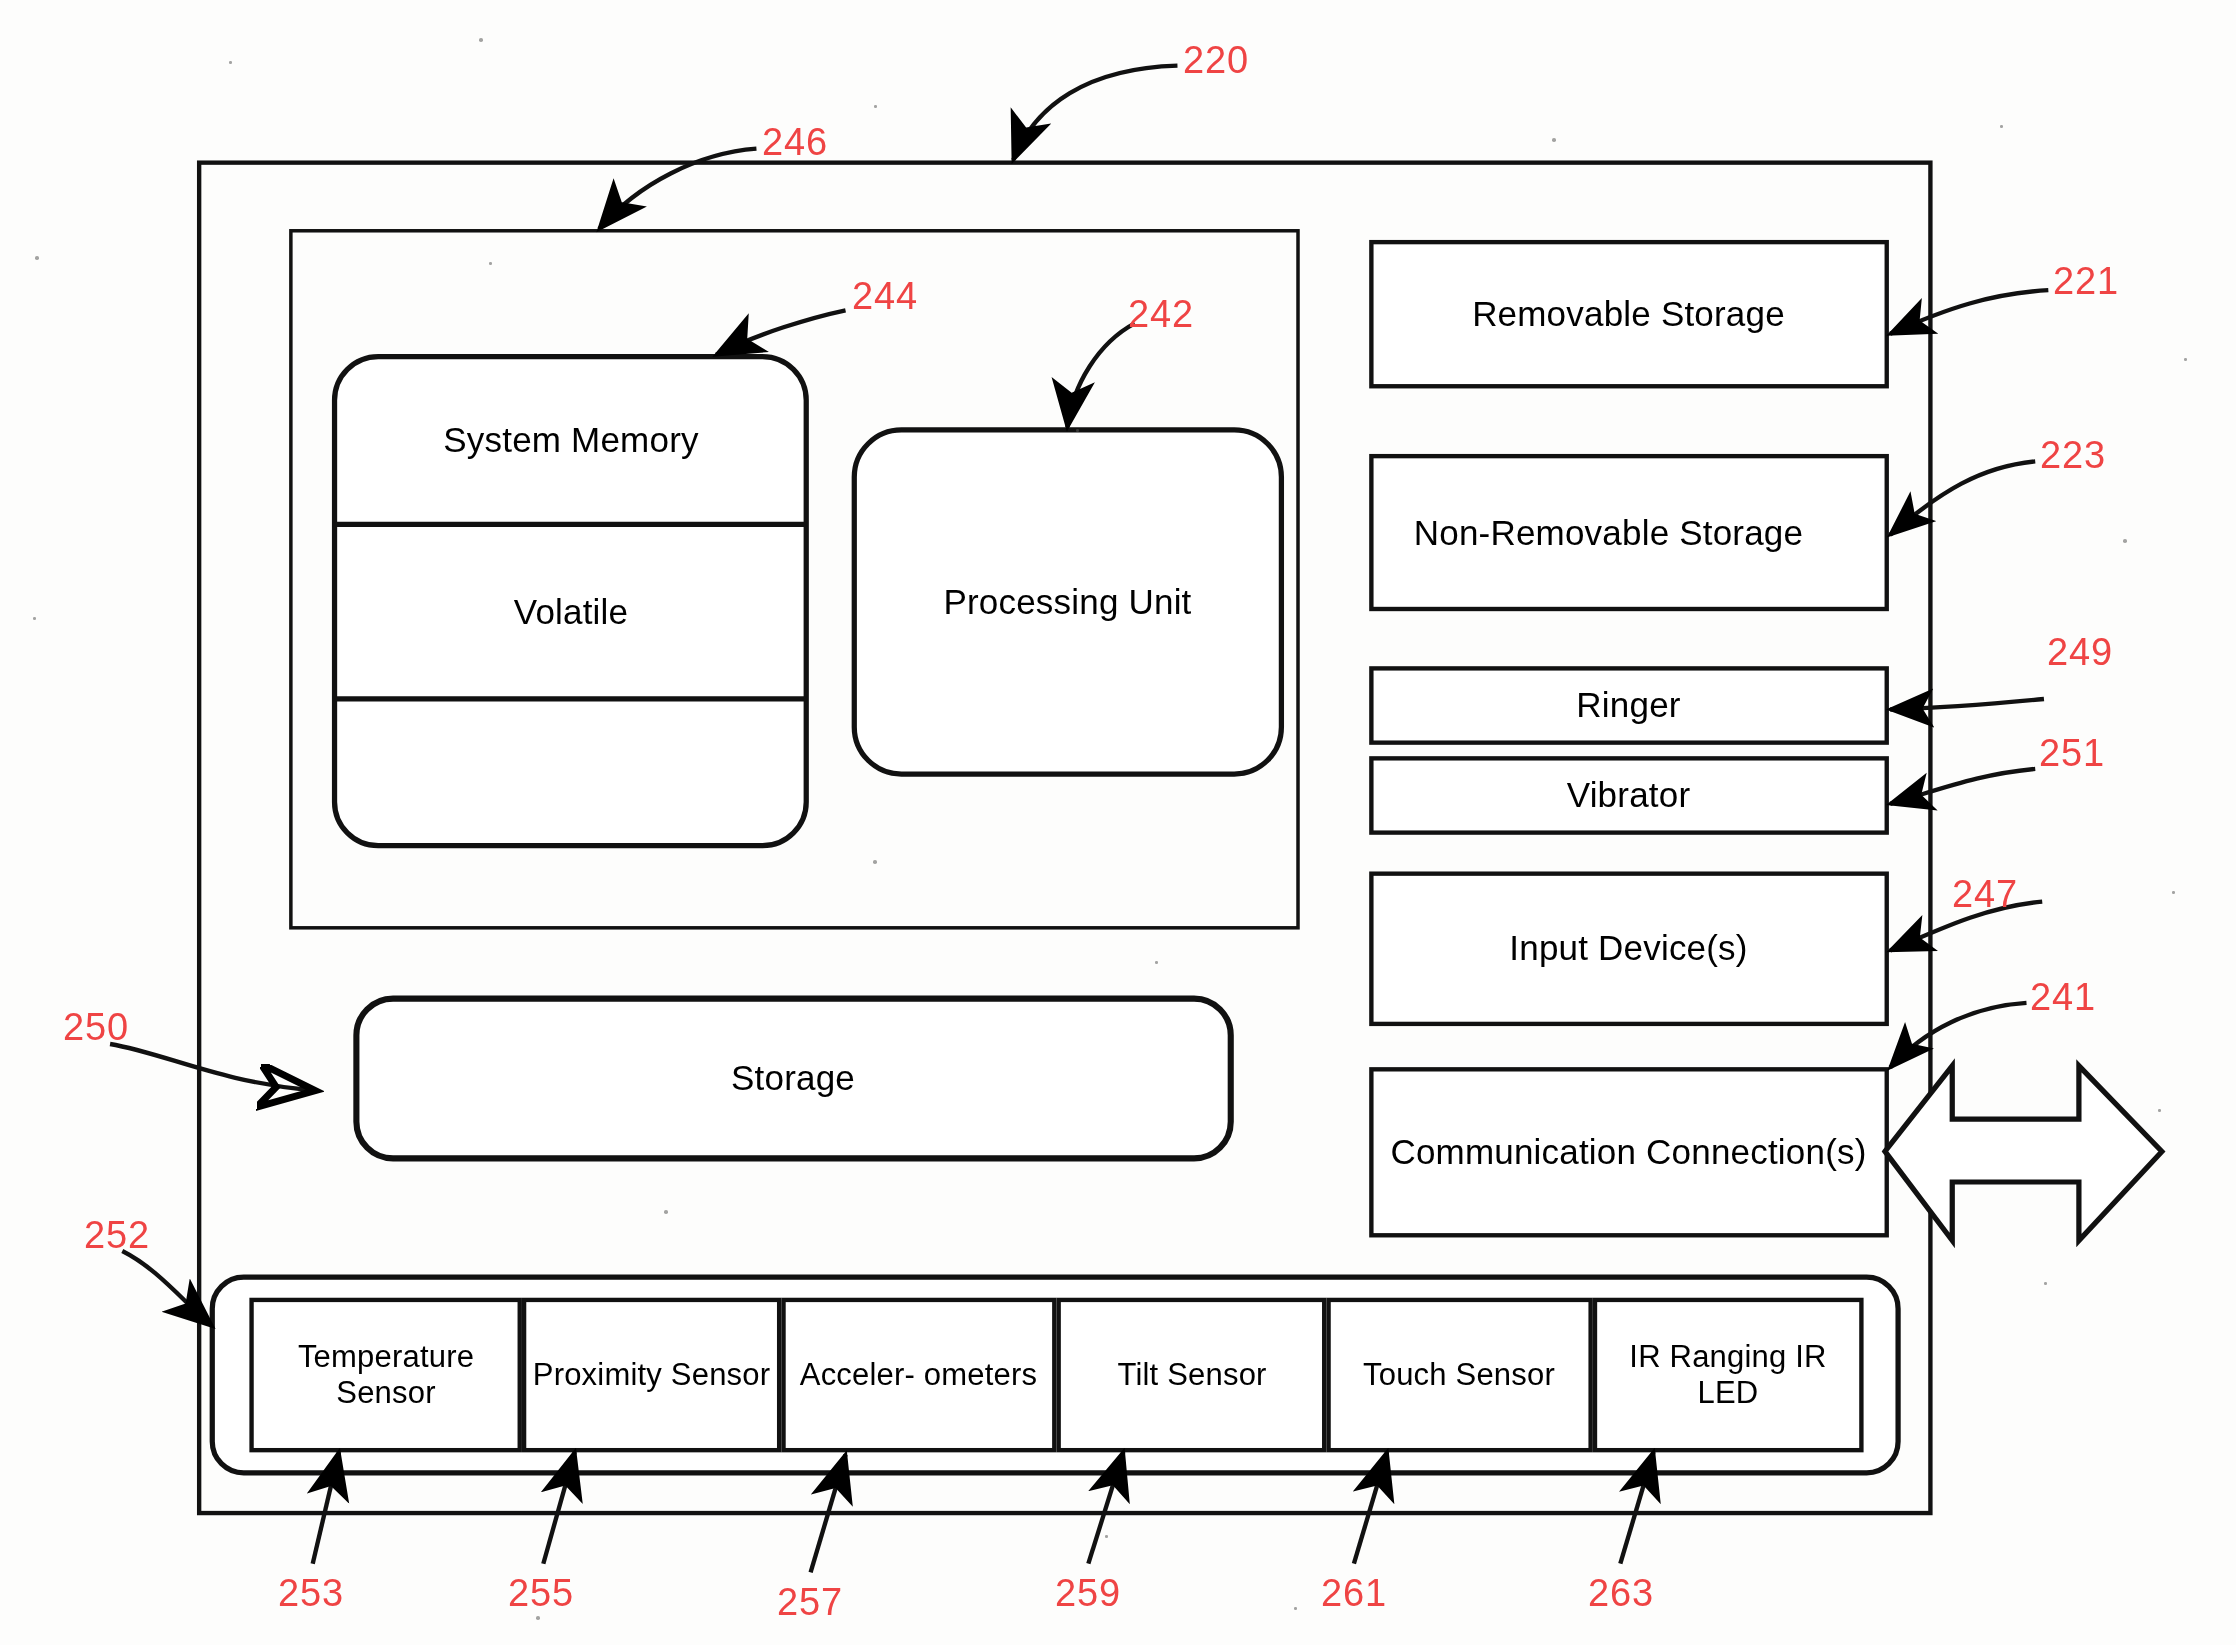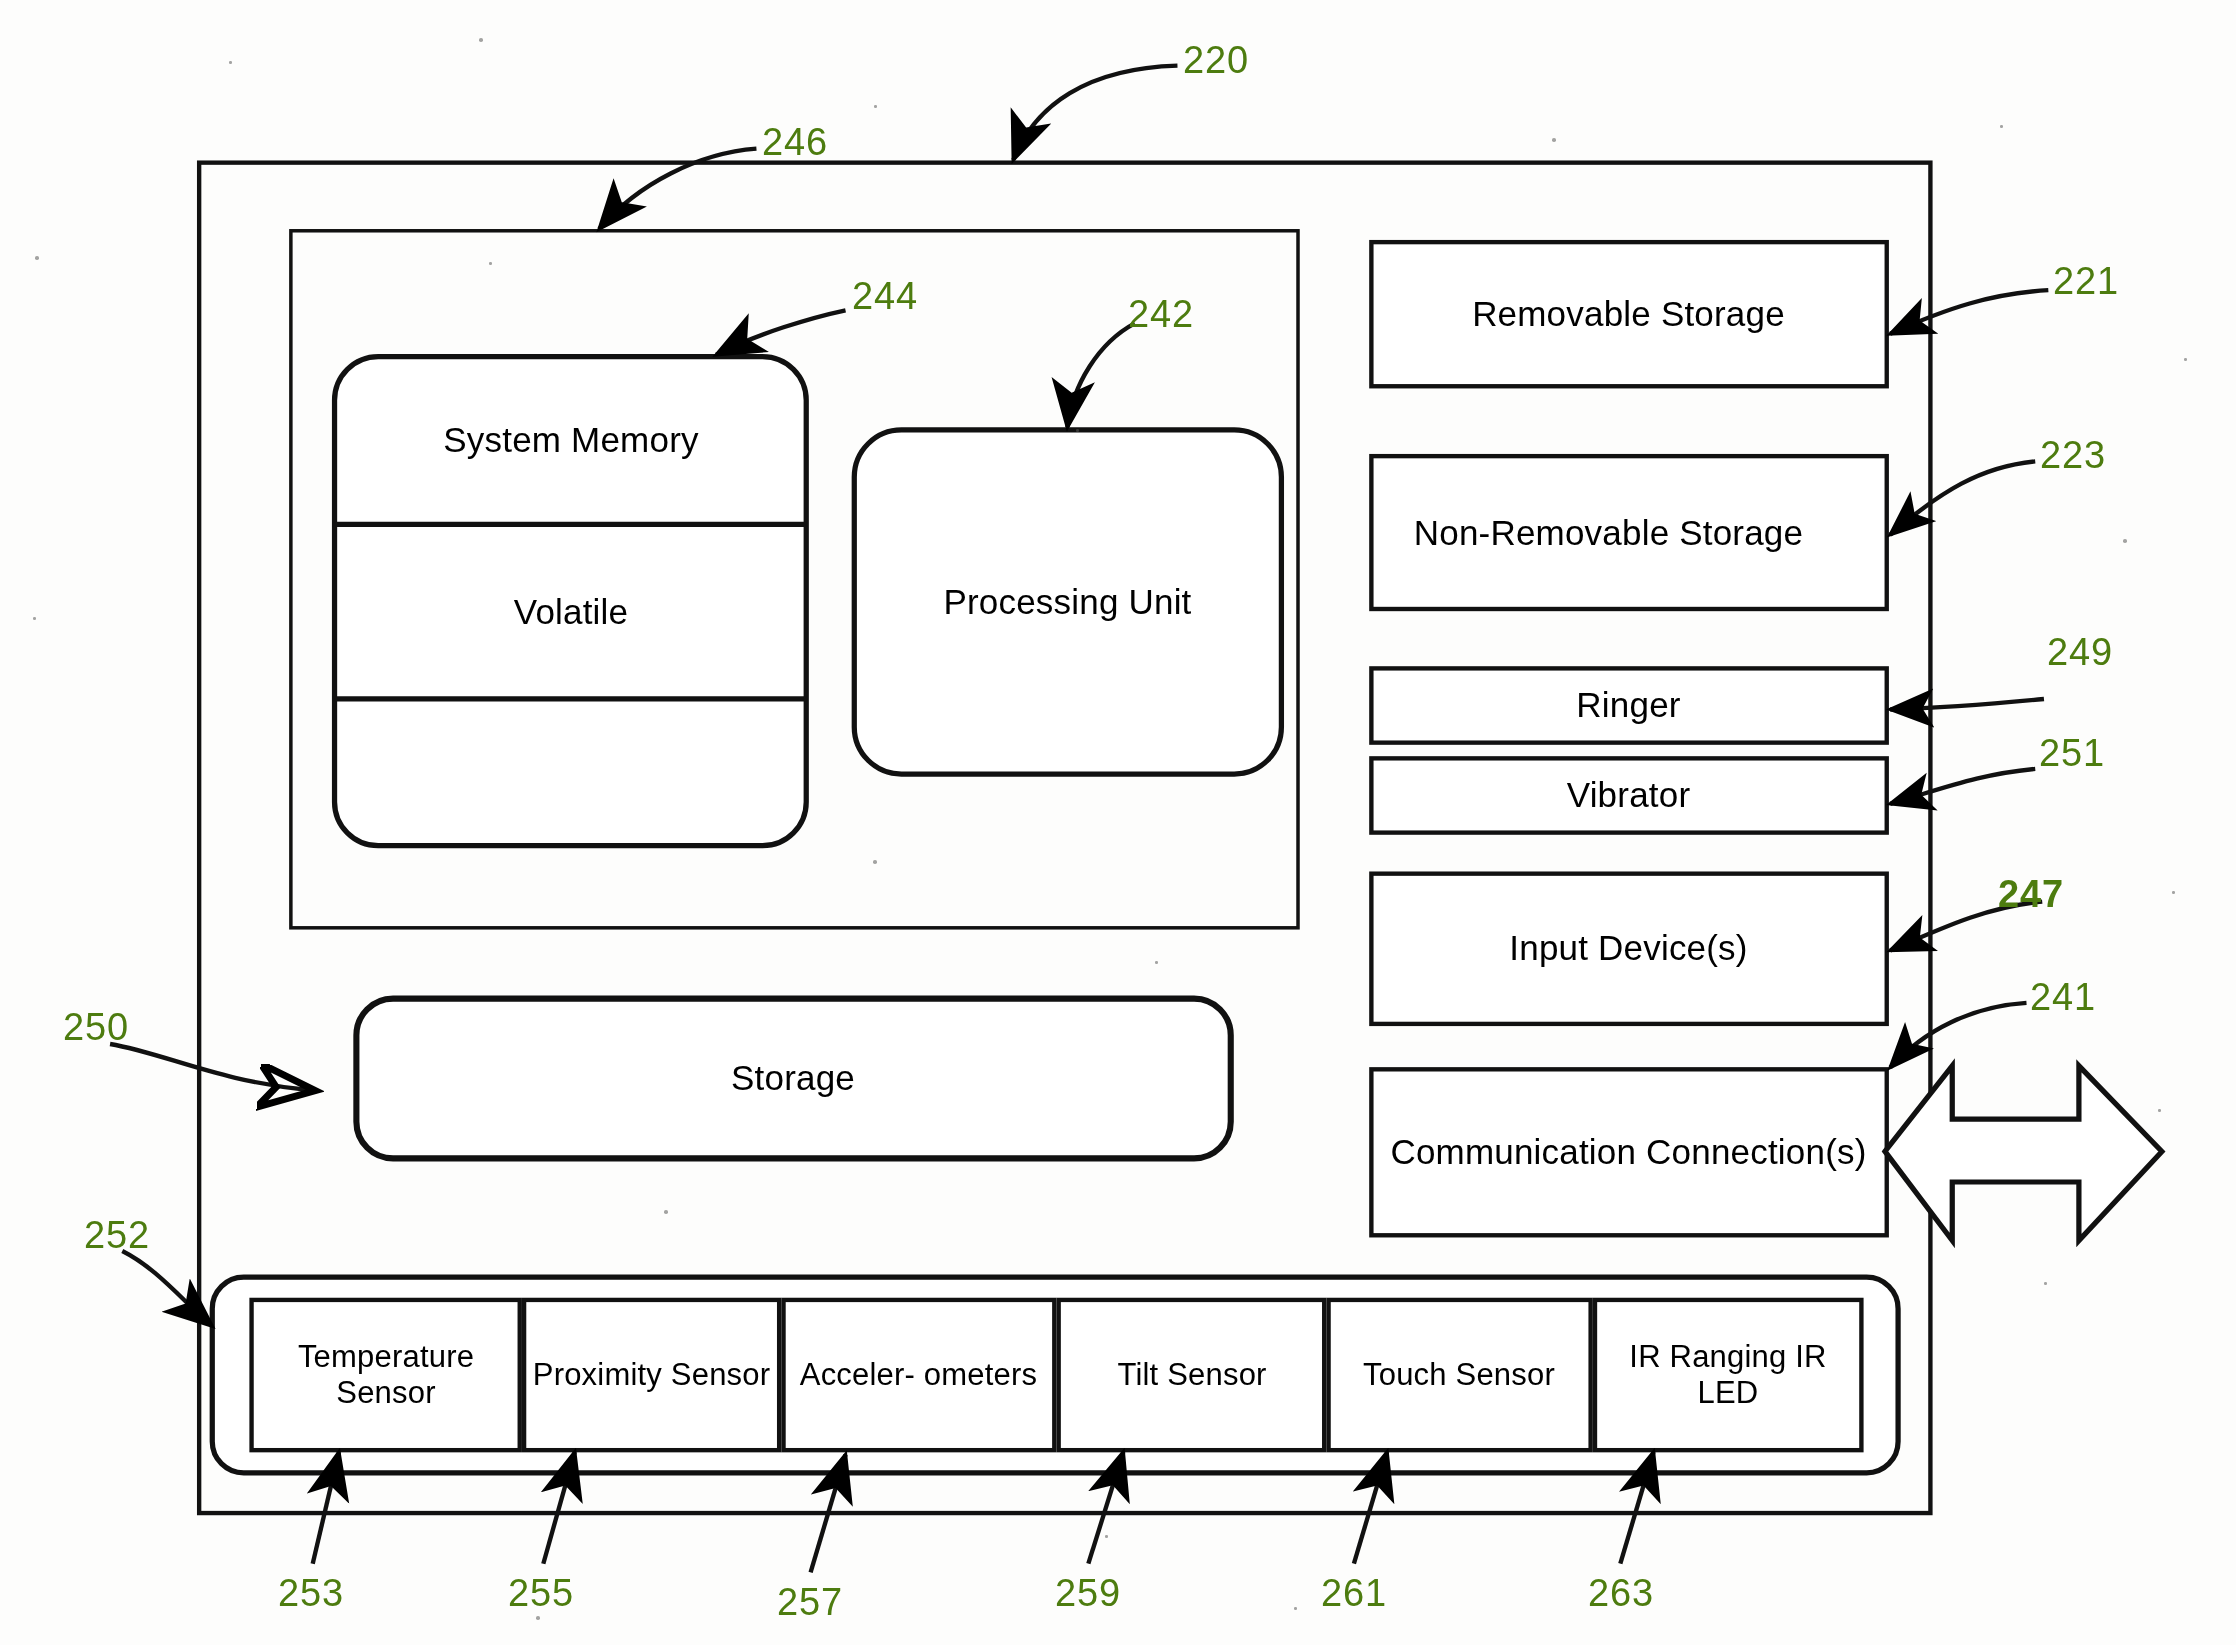--- a/index.html
+++ b/index.html
@@ -36,21 +36,21 @@
     letter-spacing: 0.2px;
   }
   .box-text.small {
     font-size: 31px;
   }
   
   .ref {
     position: absolute;
     font-size: 38px;
     font-weight: 400;
-    color: #4d7c0f;
+    color: #ef4444;
     letter-spacing: 0.9px;
   }
   .speck {
     position: absolute;
     background: #5a5a58;
     border-radius: 50%;
     opacity: .55;
   }
 </style>
 </head>
@@ -181,21 +181,21 @@
 
   <div class="ref" style="left:1183px; top:39px;">220</div>
   <div class="ref" style="left:762px; top:121px;">246</div>
   <div class="ref" style="left:852px; top:275px;">244</div>
   <div class="ref" style="left:1128px; top:293px;">242</div>
 
   <div class="ref" style="left:2053px; top:260px;">221</div>
   <div class="ref" style="left:2040px; top:434px;">223</div>
   <div class="ref" style="left:2047px; top:631px;">249</div>
   <div class="ref" style="left:2039px; top:732px;">251</div>
-  <div class="ref" style="left:1998px; top:873px;font-weight:bold;">247</div>
+  <div class="ref" style="left:1952px; top:873px;">247</div>
   <div class="ref" style="left:2030px; top:976px;">241</div>
 
   <div class="ref" style="left:63px; top:1006px;">250</div>
   <div class="ref" style="left:84px; top:1214px;">252</div>
 
   <div class="ref" style="left:278px; top:1572px;">253</div>
   <div class="ref" style="left:508px; top:1572px;text-align:right;">255</div>
   <div class="ref" style="left:777px; top:1581px;">257</div>
   <div class="ref" style="left:1055px; top:1572px;">259</div>
   <div class="ref" style="left:1321px; top:1572px;">261</div>

